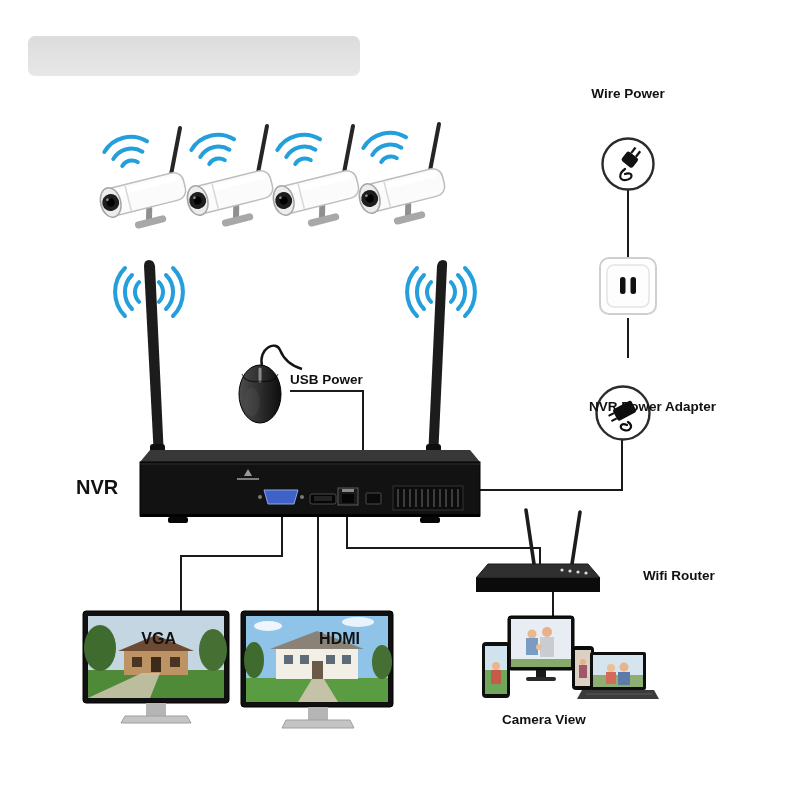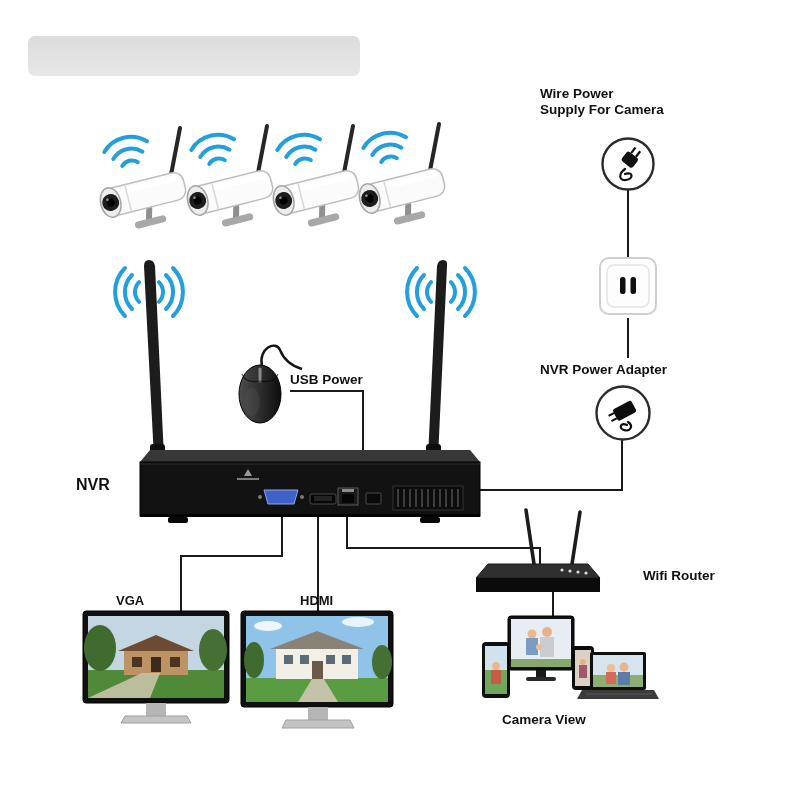--- a/index.html
+++ b/index.html
@@ -1,23 +1,23 @@
 <!DOCTYPE html>
 <html><head>
 <meta charset="utf-8">
 <style>
   html,body{margin:0;padding:0;background:#fff;}
   .canvas{position:relative;width:800px;height:800px;background:#ffffff;overflow:hidden;
           font-family:"Liberation Sans",sans-serif;color:#111;}
   .abs{position:absolute;}
   .label{position:absolute;font-weight:bold;font-size:13.5px;color:#111;white-space:nowrap;}
-  .label.center{text-align:left;white-space:normal;}
-  .label.two-line span{display:block;text-align:left;line-height:1.18;}
-  .nvr-label{font-size:16px;text-align:right;}
-  .port-label{font-size:13px;}
+  .label.center{text-align:right;white-space:normal;margin-top:37px;}
+  .label.two-line span{display:block;text-align:center;line-height:1.18;}
+  .nvr-label{font-size:20px;text-align:right;}
+  .port-label{font-size:16px;}
   .watermark{position:absolute;left:28px;top:36px;width:332px;height:40px;
              background:linear-gradient(#d6d6d6,#e3e3e3);border-radius:7px;opacity:.85;}
   svg{display:block;}
 </style>
 </head>
 <body>
 
 <div class="canvas">
 
   <svg style="position:absolute;width:0;height:0" aria-hidden="true">
@@ -248,21 +248,20 @@
     <circle cx="137" cy="56" r="4" fill="#ecbf96"></circle>
     <rect x="132" y="60" width="10" height="12" fill="#d46a5a"></rect>
     <circle cx="150" cy="55" r="4.5" fill="#e8b48c"></circle>
     <rect x="144" y="60" width="12" height="13" fill="#5d7ba8"></rect>
     <polygon points="108,78 180,78 185,87 103,87" fill="#3b3b3b"></polygon>
     <line x1="112" y1="82" x2="178" y2="82" stroke="#5a5a5a"></line>
   </svg>
 
   <div class="label two-line" style="left:540px;top:86px;width:176px">
     <span>Wire Power</span>
-    <span>Supply For Camera</span>
   </div>
 
   <div class="label center" style="left:540px;top:362px;width:176px">NVR Power Adapter</div>
 
   <div class="label" style="left:290px;top:372px">USB Power</div>
 
   <div class="label nvr-label" style="left:76px;top:476px">NVR</div>
 
   <div class="label port-label center" style="left:116px;top:593px;width:60px">VGA</div>
 

